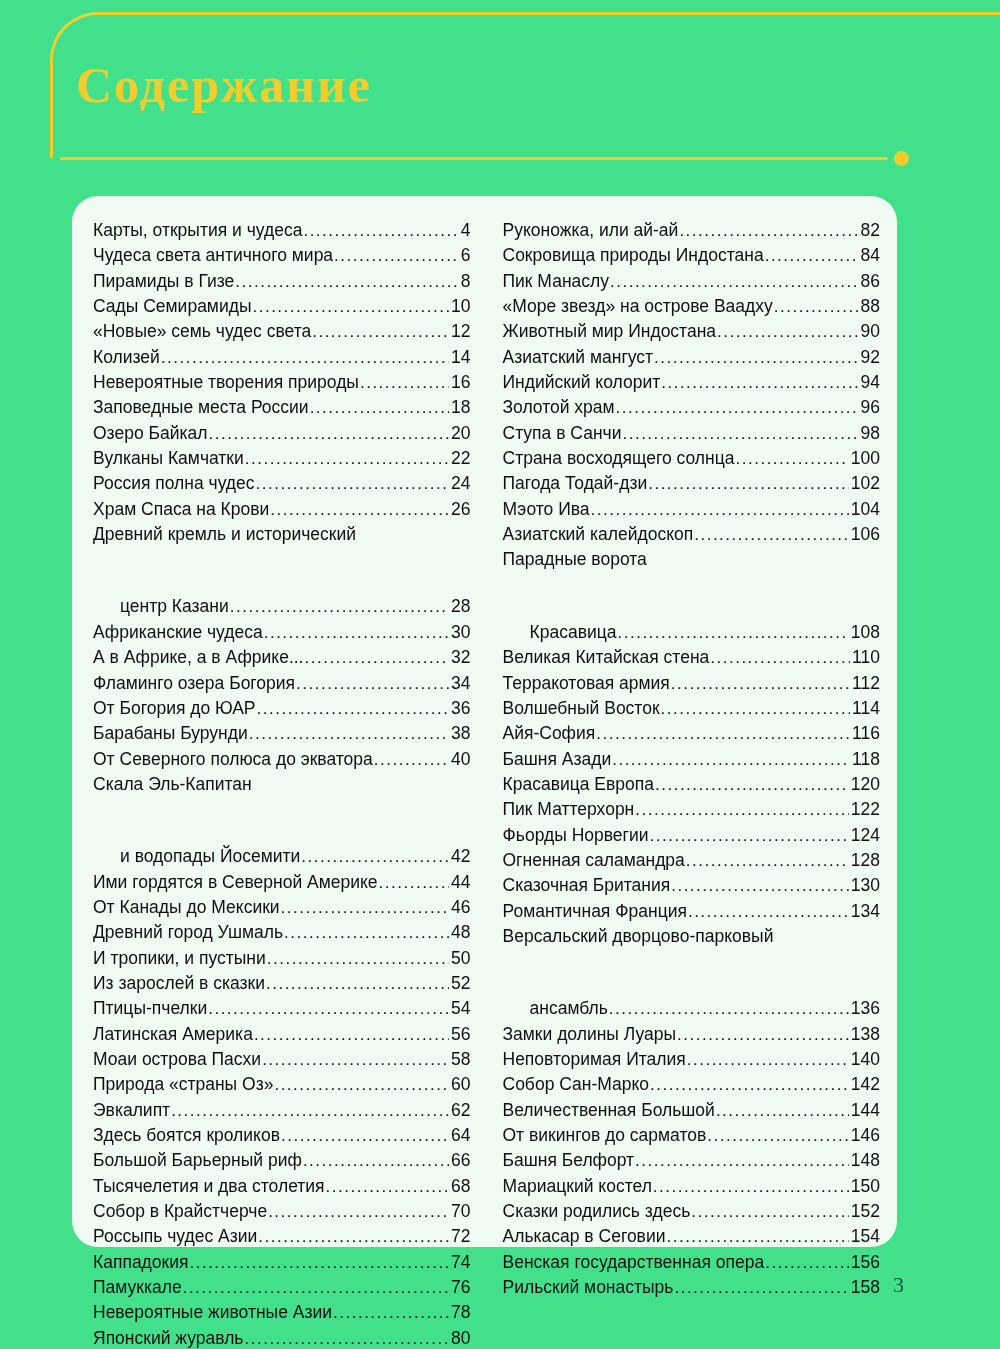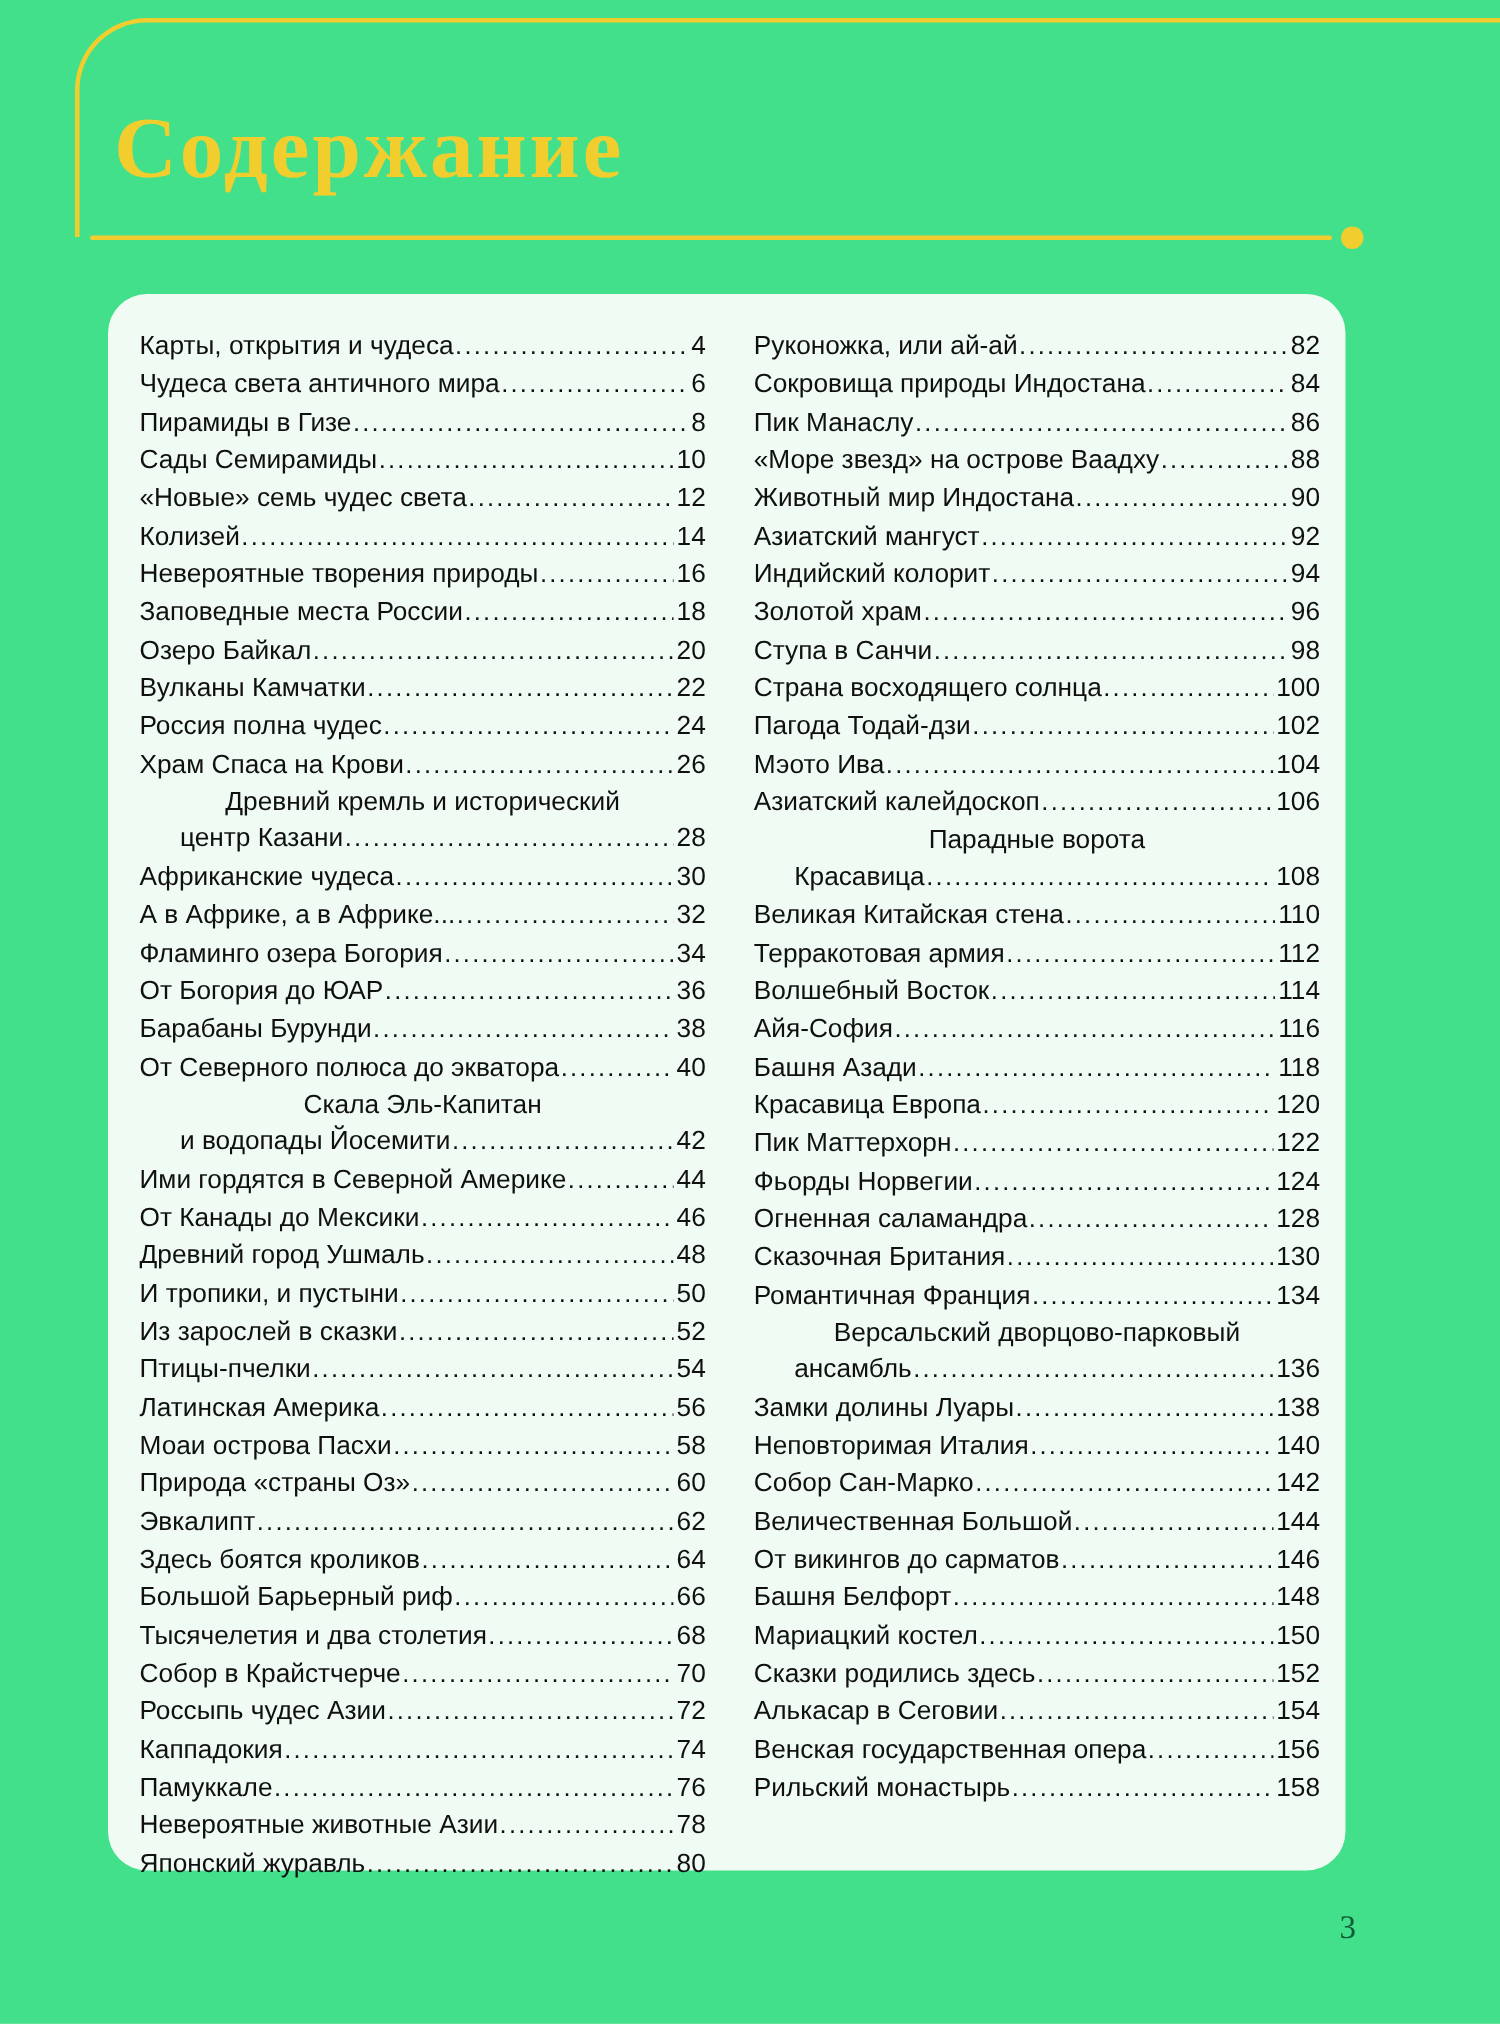--- a/index.html
+++ b/index.html
@@ -25,25 +25,25 @@
     top: 12px;
     width: 950px;
     height: 146px;
     border-left: 3px solid var(--accent-yellow);
     border-top: 3px solid var(--accent-yellow);
     border-top-left-radius: 48px;
   }
   .page-title {
     position: absolute;
     left: 76px;
-    top: 70px;
+    top: 60px;
     margin: 0;
     font-family: "Liberation Serif", serif;
     font-weight: 700;
-    font-size: 58px;
+    font-size: 50px;
     letter-spacing: 2px;
     color: var(--accent-yellow);
     line-height: 1;
   }
   .rule {
     position: absolute;
     left: 60px;
     top: 157px;
     width: 828px;
     height: 3px;
@@ -63,30 +63,29 @@
     position: absolute;
     left: 72px;
     top: 196px;
     width: 825px;
     height: 1051px;
     background: var(--panel-mint);
     border-radius: 26px;
     padding: 22px 17px 20px 21px;
     display: flex;
     gap: 32px;
-    text-align: center;
   }
   .toc-col { flex: 1 1 0; min-width: 0; }
   .toc-line, .toc-row {
     font-size: 17.5px;
     line-height: 24.35px;
     color: var(--text-dark);
   }
   .toc-row { display: flex; align-items: baseline; }
-  .toc-row.indent { padding-left: 27px; }
+  .toc-row.indent { padding-left: 27px; margin-top: 48px; }
   .toc-label { white-space: nowrap; flex: 0 0 auto; }
   .toc-dots { flex: 1 1 auto; overflow: hidden; white-space: nowrap; min-width: 10px; padding: 0 1px; }
   .toc-dots::after {
     content: "......................................................................................................";
     letter-spacing: 1.5px;
     font-size: 17px;
     color: var(--text-dark);
   }
   .toc-page { white-space: nowrap; flex: 0 0 auto; padding-left: 2px; }
   .folio {

